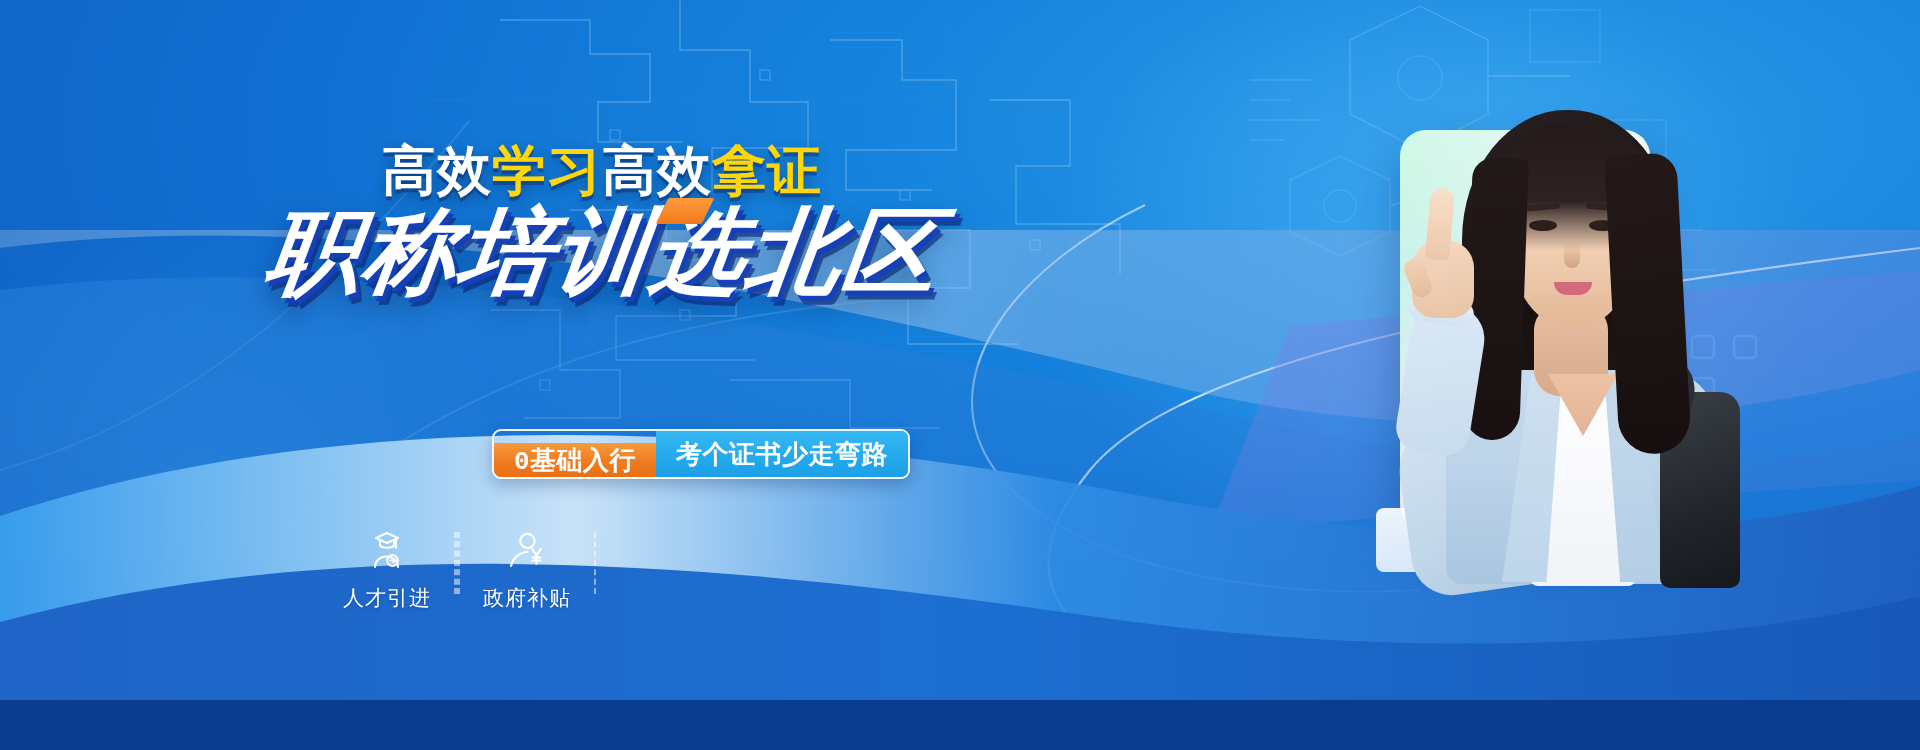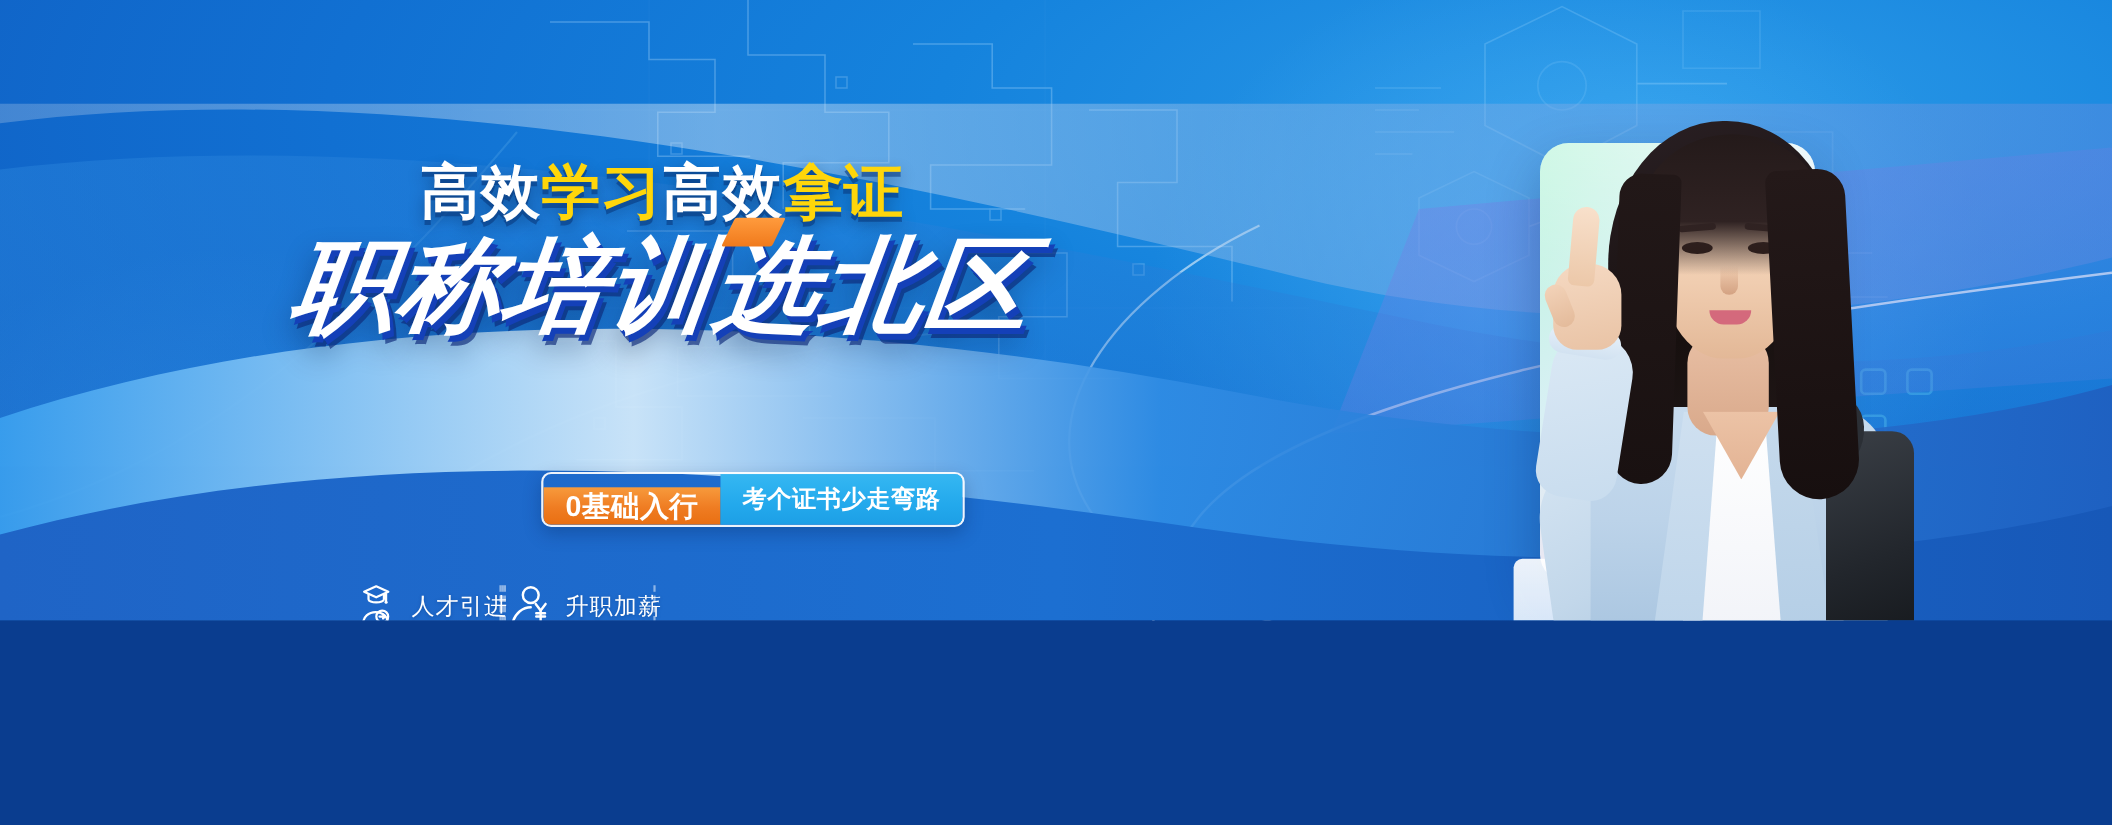--- a/index.html
+++ b/index.html
@@ -5,23 +5,23 @@
   html, body {
     margin: 0;
     padding: 0;
     background: #0a3d8f;
   }
   * { box-sizing: border-box; }
 
   .banner {
     position: relative;
     width: 1920px;
-    height: 564px;
+    height: 700px;
     overflow: hidden;
-    font-family: Liberation Sans, sans-serif;
+    font-family: Liberation Mono, monospace;
     background: radial-gradient(120% 140% at 78% 18%, #2b9ae8 0%, #1583dd 28%, #1170d2 52%, #1060c4 74%, #0f55b4 100%);
   }
 
   
   .bg-layer { position: absolute; inset: 0; pointer-events: none; }
 
   .bg-glow-right {
     position: absolute;
     right: -60px; top: -180px;
     width: 1100px; height: 900px;
@@ -130,38 +130,38 @@
     font-weight: 700;
     letter-spacing: .5px;
     white-space: nowrap;
     margin-top: 12px;
   }
   .pill-right {
     display: flex; align-items: center; justify-content: center;
     padding: 4px 20px;
     background: linear-gradient(180deg, #35b7f2 0%, #23a9ec 60%, #1d9fe6 100%);
     color: #ffffff;
-    font-size: 22px;
+    font-size: 26px;
     font-weight: 700;
     letter-spacing: .5px;
     white-space: nowrap;
   }
 
   
   .features {
     position: absolute;
     left: 320px;
     top: 528px;
     display: flex;
     align-items: flex-start;
   }
   .feature {
     width: 134px;
     display: flex;
-    flex-direction: row;
+    flex-direction: column;
     align-items: center;
     gap: 10px;
   }
   .feature-icon {
     width: 46px; height: 46px;
     display: flex; align-items: center; justify-content: center;
   }
   .feature-icon svg { display: block; }
   .feature-label {
     font-size: 21px;
@@ -551,21 +551,21 @@
     <div class="feature">
       <div class="feature-icon">
         <svg width="44" height="44" viewBox="0 0 44 44" fill="none" stroke="#ffffff" stroke-width="2.2" stroke-linecap="round" stroke-linejoin="round">
           <circle cx="22.5" cy="12" r="7.2"></circle>
           <path d="M6 37 c2.5-9 9.5-14 16.5-14"></path>
           <path d="M27 20 l4.5 6 l4.5-6"></path>
           <path d="M31.5 26 v9"></path>
           <path d="M27.5 28.5 h8 M27.5 31.5 h8"></path>
         </svg>
       </div>
-      <div class="feature-label">升职加薪</div>
+      <div class="feature-label">政府补贴</div>
     </div>
 
     <div class="feature-divider"></div>
 
 
   </div>
 
 </div>
 
 </body></html>

